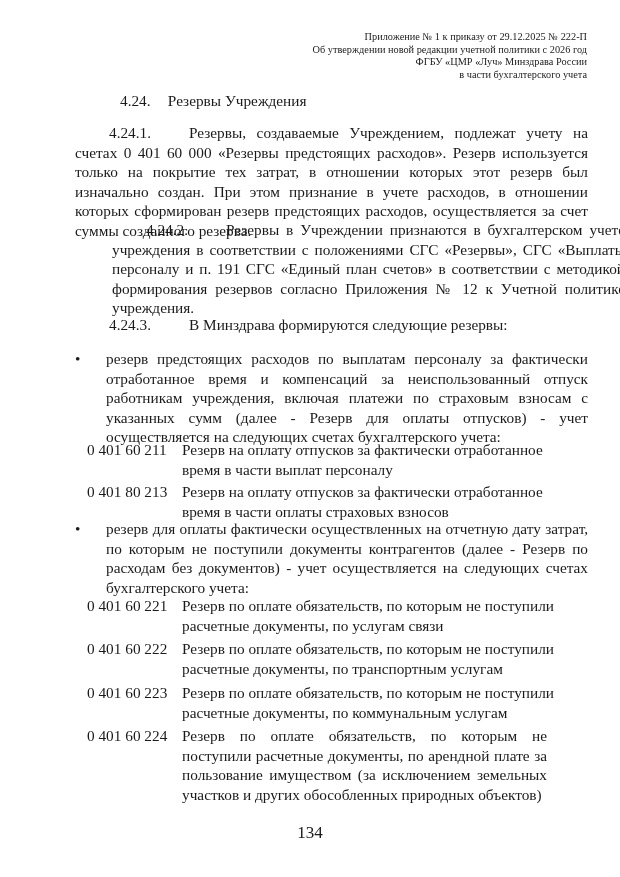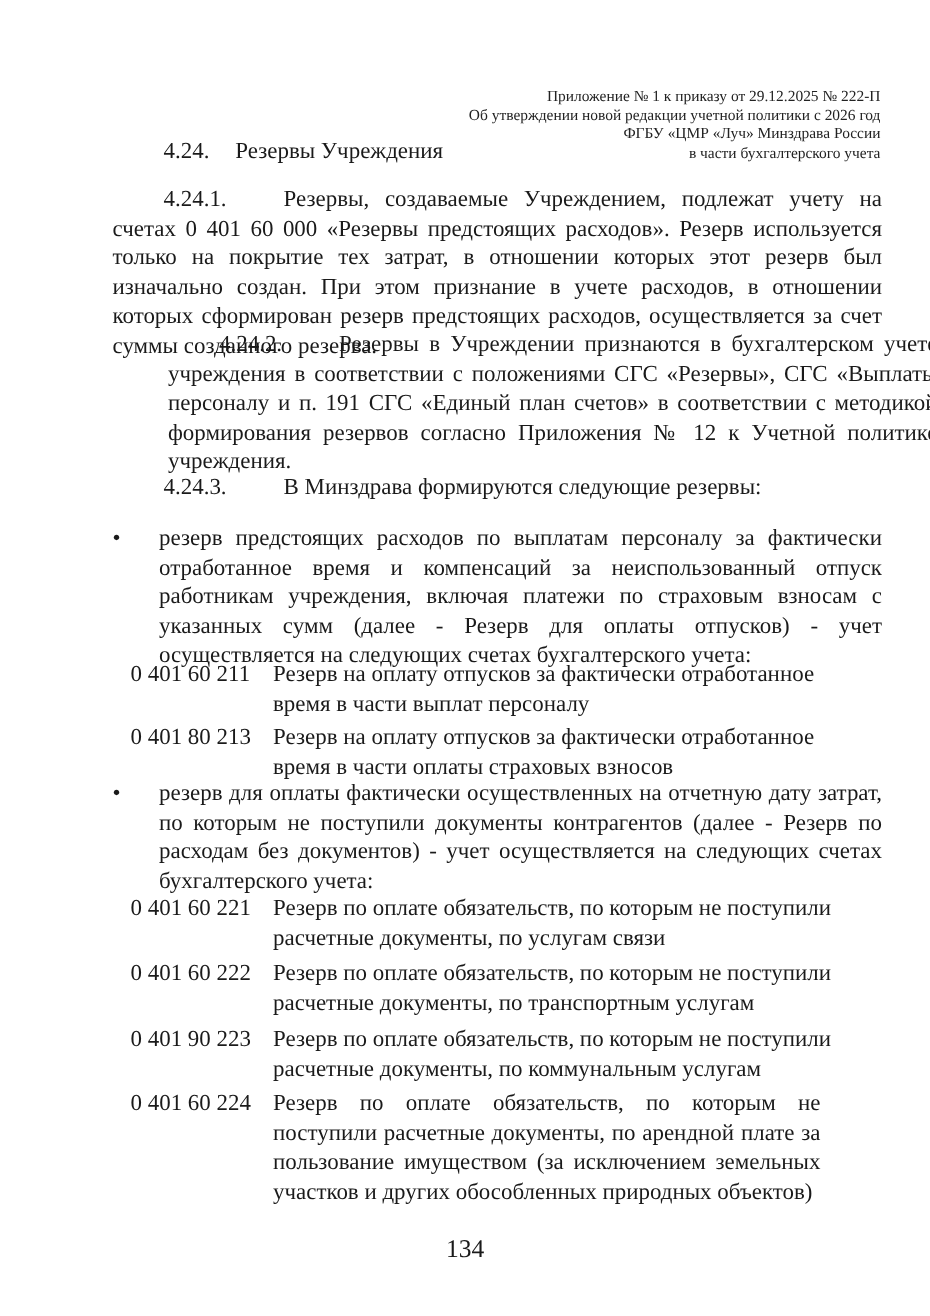--- a/index.html
+++ b/index.html
@@ -1,23 +1,23 @@
 <!DOCTYPE html>
 <html><head>
 <meta charset="utf-8">
 <style>
   html, body { margin: 0; padding: 0; background: #ffffff; }
   body { width: 620px; height: 877px; position: relative; overflow: hidden;
          font-family: "Liberation Serif", "DejaVu Serif", serif; color: #1a1a1a; }
   .page { position: absolute; left: 0; top: 0; width: 620px; height: 877px; }
   .header { position: absolute; right: 33px; top: 31px; text-align: right;
-            font-size: 10.3px; line-height: 12.6px; color: #222; margin-top: 28px; }
+            font-size: 10.3px; line-height: 12.6px; color: #222; }
   .header div { white-space: nowrap; }
   .title { position: absolute; left: 109px; top: 92px; font-size: 15.3px; }
-  .title .num { display: inline-block; width: 44px; }
+  .title .num { display: inline-block; width: 44px; margin-left: 11px; }
   .title .txt { font-weight: normal; }
   .para { position: absolute; left: 75px; width: 513px; font-size: 15.3px;
           line-height: 19.6px; text-align: justify; }
   .para .lbl { display: inline-block; width: 80px; margin-left: 34px; }
   .bullet-item { position: absolute; left: 75px; width: 513px; font-size: 15.3px; line-height: 19.6px; }
   .bullet-item .dot { position: absolute; left: 0; top: 0; width: 18px; }
   .bullet-item .btxt { margin-left: 31px; text-align: justify; }
   .acct { position: absolute; font-size: 15.3px; line-height: 19.6px; }
   .acct .code { position: absolute; left: 0; top: 0; white-space: nowrap; }
   .acct .desc { position: absolute; left: 95px; top: 0; }
@@ -74,21 +74,21 @@
 
   <div class="acct" style="left:87px; top:596px; width:500px;">
     <span class="code">0 401 60 221</span>
     <span class="desc" style="width:380px;">Резерв по оплате обязательств, по которым не поступили расчетные документы, по услугам связи</span>
   </div>
   <div class="acct" style="left:87px; top:639px; width:500px;">
     <span class="code">0 401 60 222</span>
     <span class="desc" style="width:380px;">Резерв по оплате обязательств, по которым не поступили расчетные документы, по транспортным услугам</span>
   </div>
   <div class="acct" style="left:87px; top:683px; width:500px;">
-    <span class="code">0 401 90 223</span>
+    <span class="code">0 401 60 223</span>
     <span class="desc" style="width:380px;">Резерв по оплате обязательств, по которым не поступили расчетные документы, по коммунальным услугам</span>
   </div>
   <div class="acct" style="left:87px; top:726px; width:500px;">
     <span class="code">0 401 60 224</span>
     <span class="desc just" style="width:365px;">Резерв по оплате обязательств, по которым не поступили расчетные документы, по арендной плате за пользование имуществом (за исключением земельных участков и других обособленных природных объектов)</span>
   </div>
 
   <div class="pagenum">134</div>
 </div>
 

